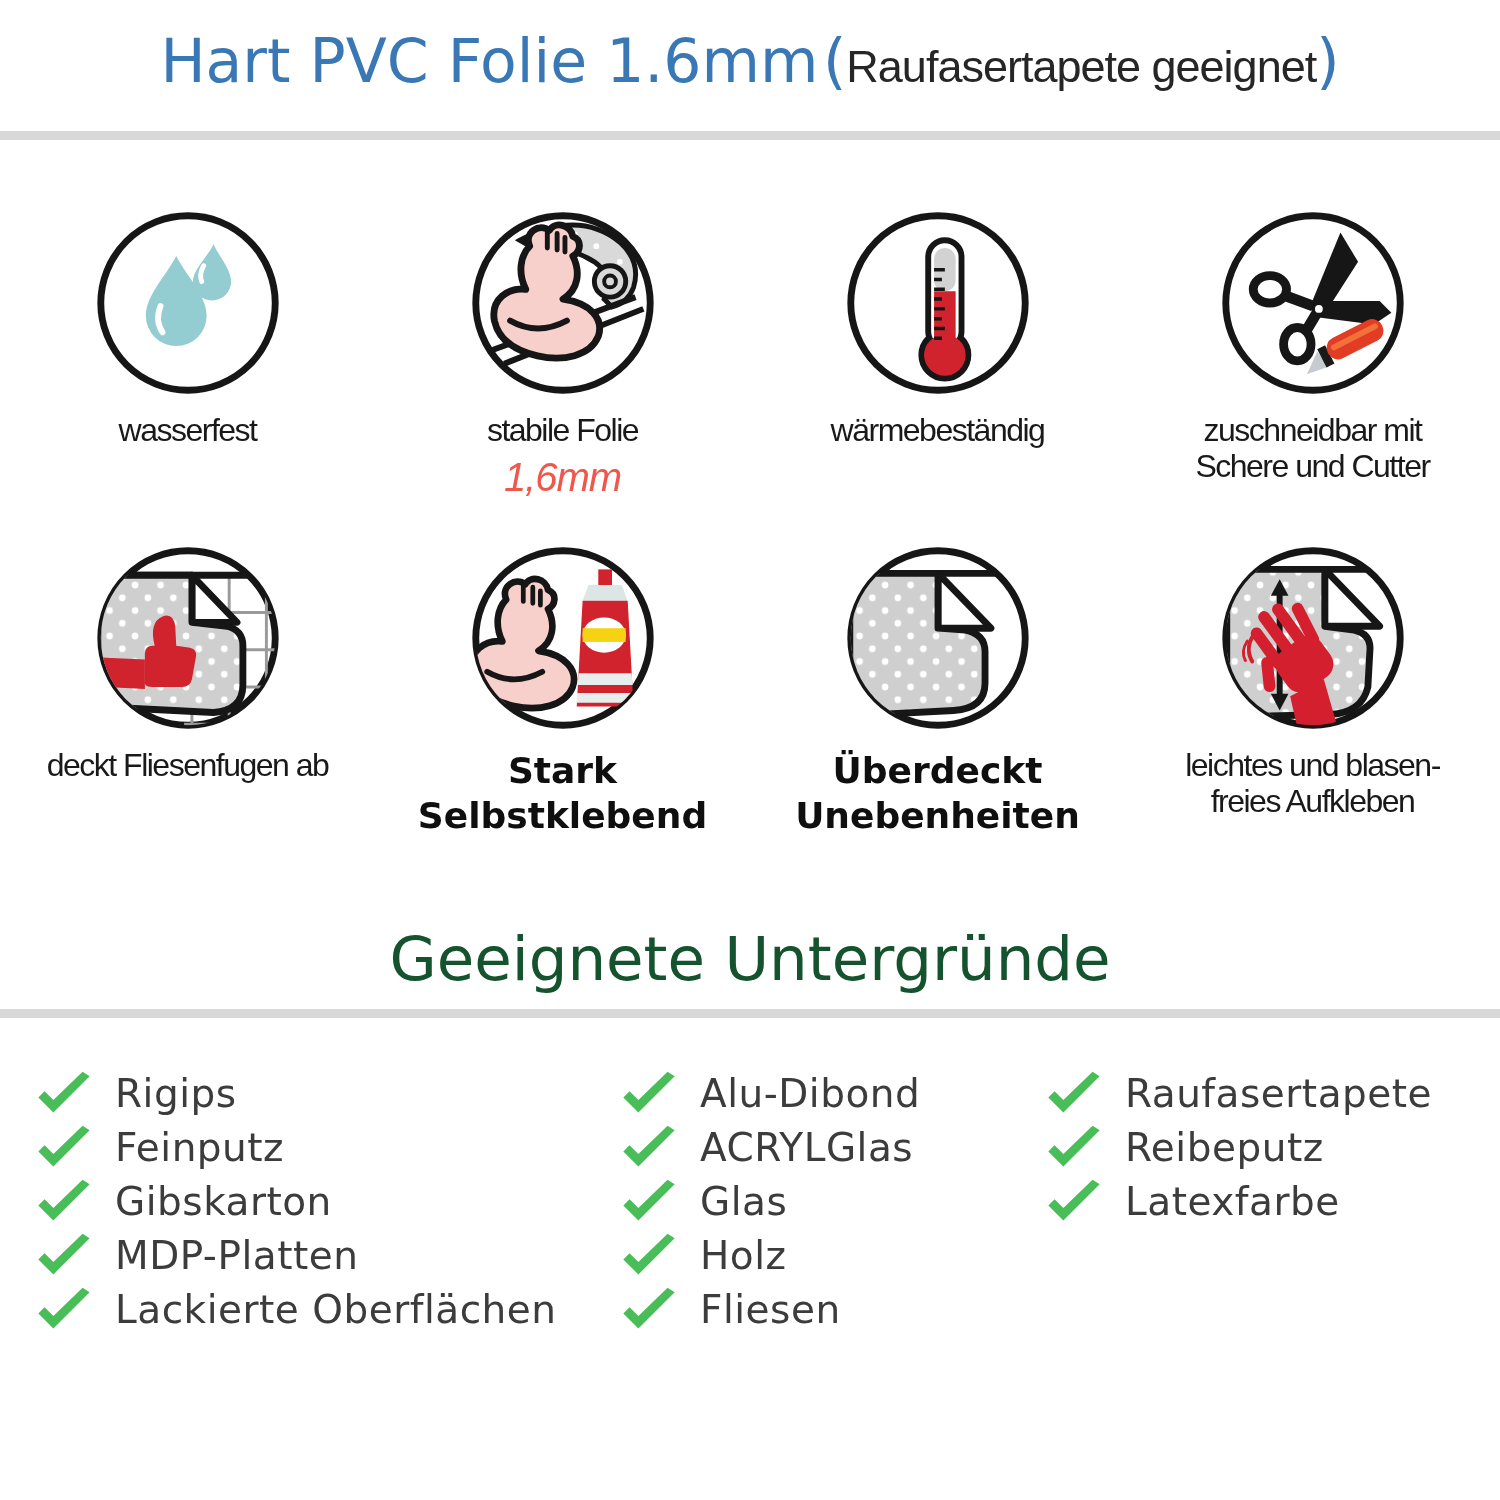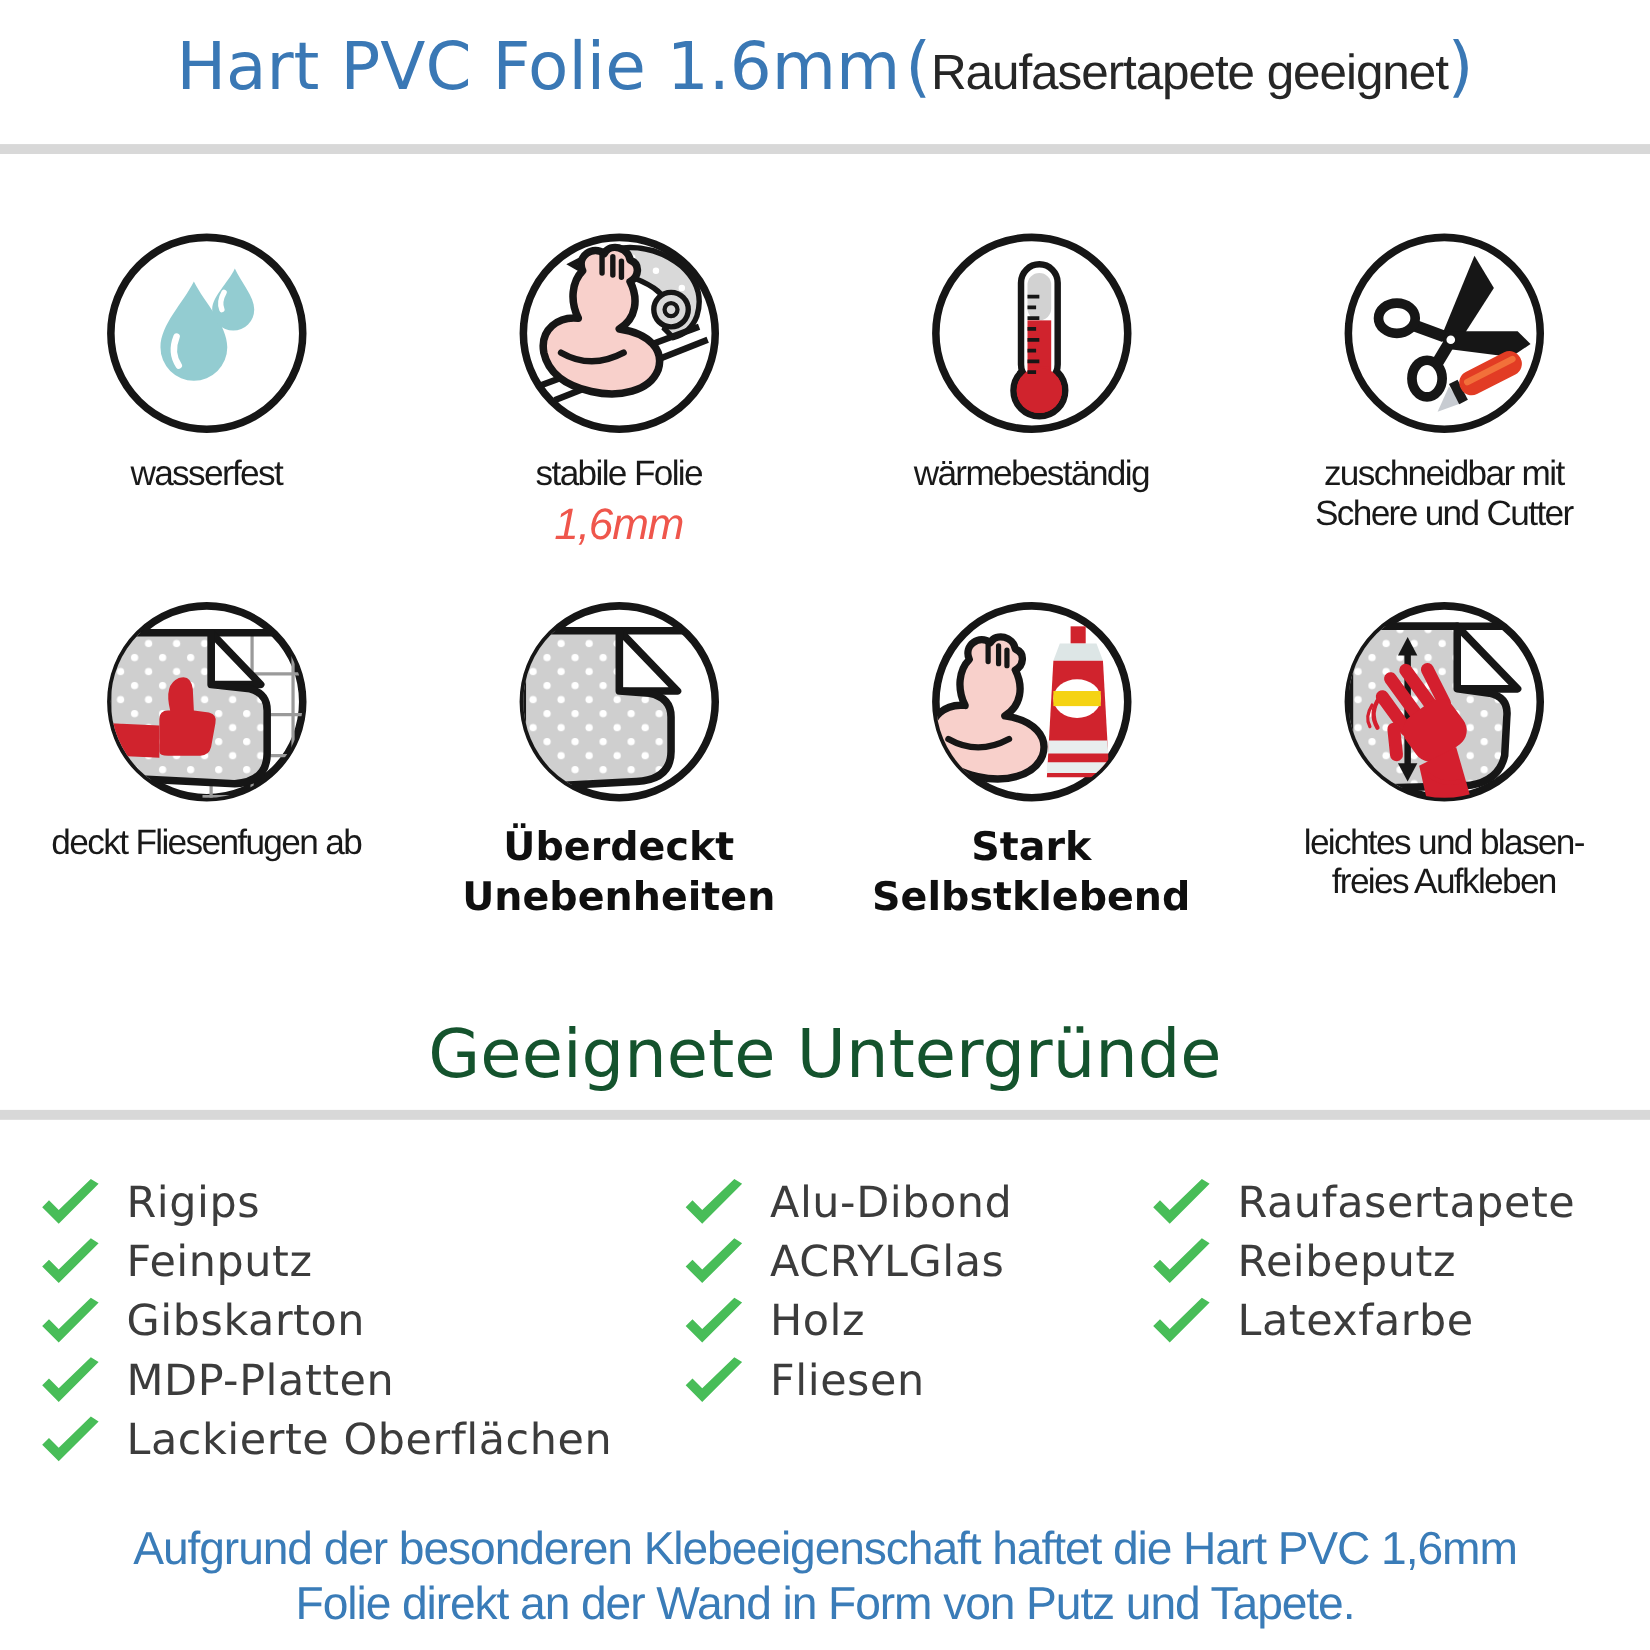--- a/index.html
+++ b/index.html
@@ -157,50 +157,50 @@
         </svg>
       </div>
       <div class="flabel">deckt Fliesenfugen ab</div>
     </div>
 
     <div class="feature">
       <div class="icon-wrap">
         <svg viewBox="0 0 200 200">
           <circle cx="100" cy="100" r="89" fill="#fff" stroke="#161616" stroke-width="7"></circle>
           <g clip-path="url(#iconClip)">
-            <path d="M10 34 H190" stroke="#161616" stroke-width="7"></path>
-            <path d="M100 34 L154 90 L100 90 Z" fill="#fff" stroke="#161616" stroke-width="7" stroke-linejoin="round"></path>
-            <path d="M10 34 L100 34 L100 90 L128 92 Q148 96 148 114 L148 146 Q148 172 116 174 L40 178 Q12 170 10 148 Z" fill="url(#dots)" stroke="#161616" stroke-width="7" stroke-linejoin="round"></path>
-          </g>
-        </svg>
-      </div>
-      <div class="flabel bold"><span>Überdeckt</span><br><span>Unebenheiten</span></div>
-    </div>
-
-    <div class="feature">
-      <div class="icon-wrap">
-        <svg viewBox="0 0 200 200">
-          <circle cx="100" cy="100" r="89" fill="#fff" stroke="#161616" stroke-width="7"></circle>
-          <g clip-path="url(#iconClip)">
             <rect x="136" y="30" width="14" height="16" fill="#d0232d"></rect>
             <polygon points="126,46 160,46 166,62 120,62" fill="#dde6e6"></polygon>
             <polygon points="120,62 166,62 172,170 114,170" fill="#d0232d"></polygon>
             <ellipse cx="142" cy="97" rx="22" ry="18" fill="#fff"></ellipse>
             <rect x="120" y="90" width="44" height="14" fill="#f5d313"></rect>
             <polygon points="116,136 170,136 171,148 115,148" fill="#e8eeee"></polygon>
             <polygon points="114,156 172,156 172,166 114,166" fill="#e8eeee"></polygon>
             <g transform="translate(-22,20) scale(0.97)">
               <path d="M30 118 C26 96 44 84 62 86 C54 70 56 52 66 42 C60 28 76 18 86 26 C92 16 108 20 110 32 C120 36 118 48 110 52 C118 68 116 86 100 96 C128 100 142 116 136 134 C128 154 100 160 74 154 C48 148 34 136 30 118 Z" fill="#f8d0cb" stroke="#161616" stroke-width="7" stroke-linejoin="round"></path>
               <path d="M84 27 V44 M94 29 V46 M102 33 V48" stroke="#161616" stroke-width="5" stroke-linecap="round"></path>
               <path d="M46 118 Q74 134 104 118" stroke="#161616" stroke-width="6" fill="none" stroke-linecap="round"></path>
             </g>
           </g>
         </svg>
       </div>
       <div class="flabel bold"><span>Stark</span><br><span>Selbstklebend</span></div>
+    </div>
+
+    <div class="feature">
+      <div class="icon-wrap">
+        <svg viewBox="0 0 200 200">
+          <circle cx="100" cy="100" r="89" fill="#fff" stroke="#161616" stroke-width="7"></circle>
+          <g clip-path="url(#iconClip)">
+            <path d="M10 34 H190" stroke="#161616" stroke-width="7"></path>
+            <path d="M100 34 L154 90 L100 90 Z" fill="#fff" stroke="#161616" stroke-width="7" stroke-linejoin="round"></path>
+            <path d="M10 34 L100 34 L100 90 L128 92 Q148 96 148 114 L148 146 Q148 172 116 174 L40 178 Q12 170 10 148 Z" fill="url(#dots)" stroke="#161616" stroke-width="7" stroke-linejoin="round"></path>
+          </g>
+        </svg>
+      </div>
+      <div class="flabel bold"><span>Überdeckt</span><br><span>Unebenheiten</span></div>
     </div>
 
     <div class="feature">
       <div class="icon-wrap">
         <svg viewBox="0 0 200 200">
           <circle cx="100" cy="100" r="89" fill="#fff" stroke="#161616" stroke-width="7"></circle>
           <g clip-path="url(#iconClip)">
             <path d="M12 30 H168" stroke="#161616" stroke-width="7"></path>
             <path d="M112 30 L168 88 L112 88 Z" fill="#fff" stroke="#161616" stroke-width="7" stroke-linejoin="round"></path>
             <path d="M12 30 L112 30 L112 88 L142 92 Q160 96 158 114 L156 150 Q150 176 118 178 L40 180 Q14 172 12 148 Z" fill="url(#dots)" stroke="#161616" stroke-width="7" stroke-linejoin="round"></path>
@@ -272,20 +272,26 @@
       <div class="sitem">
           <svg class="check" viewBox="0 0 64 52">
             <polygon points="3,31 20,48 61,7 53,2 20,34 10,24" fill="#48bd58"></polygon>
           </svg>
           <span class="slabel">ACRYLGlas</span>
         </div>
       <div class="sitem">
           <svg class="check" viewBox="0 0 64 52">
             <polygon points="3,31 20,48 61,7 53,2 20,34 10,24" fill="#48bd58"></polygon>
           </svg>
+          <span class="slabel">Glas</span>
+        </div>
+      <div class="sitem">
+          <svg class="check" viewBox="0 0 64 52">
+            <polygon points="3,31 20,48 61,7 53,2 20,34 10,24" fill="#48bd58"></polygon>
+          </svg>
           <span class="slabel">Holz</span>
         </div>
       <div class="sitem">
           <svg class="check" viewBox="0 0 64 52">
             <polygon points="3,31 20,48 61,7 53,2 20,34 10,24" fill="#48bd58"></polygon>
           </svg>
           <span class="slabel">Fliesen</span>
         </div>
     </div>
     <div class="scol scol3">
@@ -303,18 +309,14 @@
         </div>
       <div class="sitem">
           <svg class="check" viewBox="0 0 64 52">
             <polygon points="3,31 20,48 61,7 53,2 20,34 10,24" fill="#48bd58"></polygon>
           </svg>
           <span class="slabel">Latexfarbe</span>
         </div>
     </div>
   </div>
 
-  <div class="footer-note">
-    <span>Aufgrund der besonderen Klebeeigenschaft haftet die Hart PVC 1,6mm</span><br>
-    <span>Folie direkt an der Wand in Form von Putz und Tapete.</span>
-  </div>
 
 </div>
 
 </body></html>

